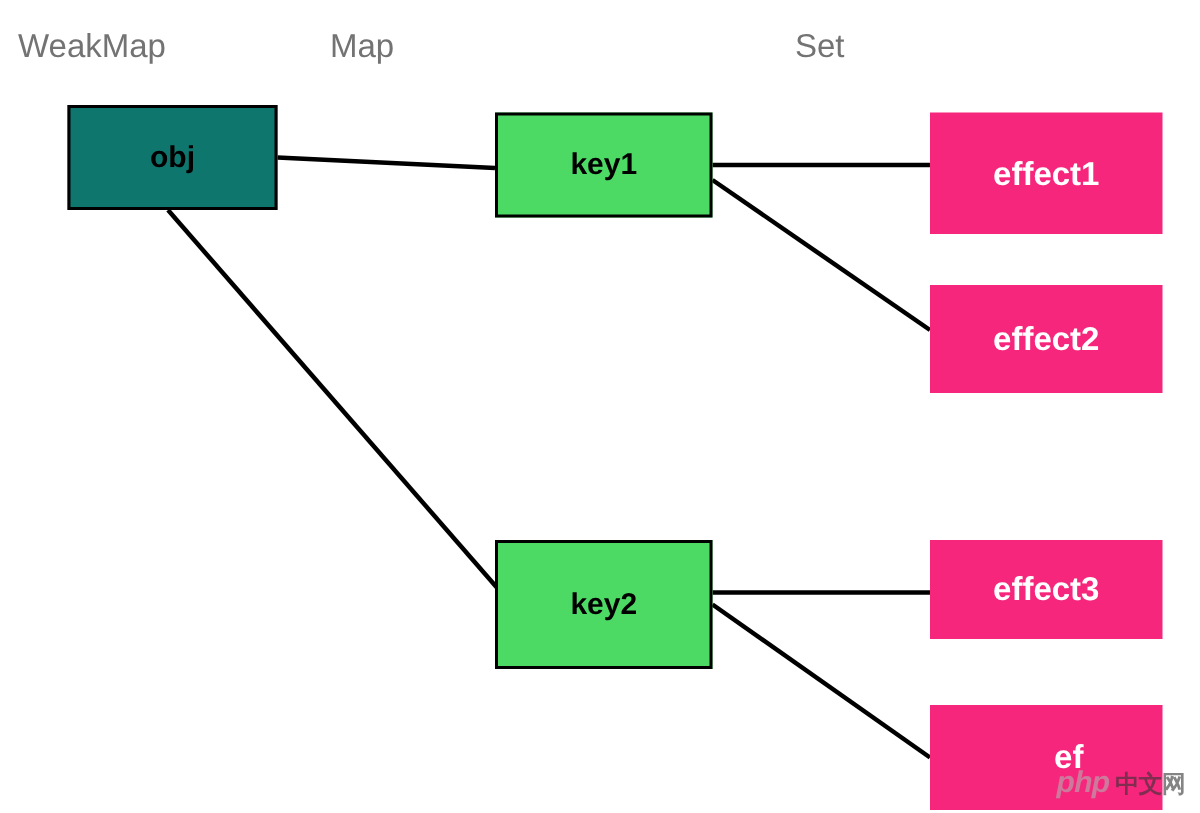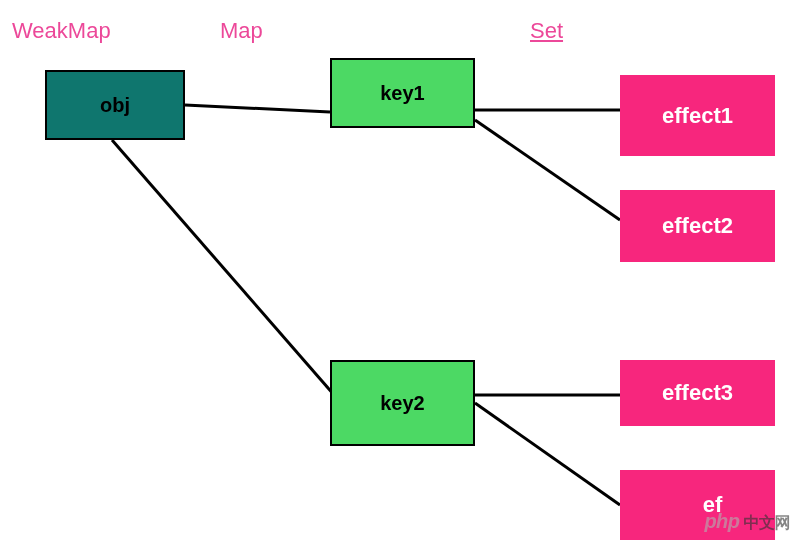--- a/index.html
+++ b/index.html
@@ -6,21 +6,21 @@
     body {
       width: 800px;
       height: 542px;
       background: #ffffff;
       font-family: -apple-system, BlinkMacSystemFont, "Helvetica Neue", Arial, sans-serif;
       position: relative;
       overflow: hidden;
     }
     .header-label {
       position: absolute;
-      color: #ec4899;
+      color: #737373;
       font-size: 22px;
       font-weight: 400;
     }
     .node {
       position: absolute;
       display: flex;
       align-items: center;
       justify-content: center;
       font-weight: 700;
       border: 2px solid #000;
@@ -67,36 +67,36 @@
       font-style: normal;
       font-size: 16px;
       color: #333;
     }
   </style>
 </head>
 <body>
 
 <div class="header-label" style="left:12px; top:18px;">WeakMap</div>
 <div class="header-label" style="left:220px; top:18px;">Map</div>
-<div class="header-label" style="left:530px; top:18px;text-decoration:underline;">Set</div>
+<div class="header-label" style="left:530px; top:18px;">Set</div>
 
 <svg class="lines">
   <line x1="185" y1="105" x2="330" y2="112" stroke="#000" stroke-width="3"></line>
   <line x1="112" y1="140" x2="335" y2="396" stroke="#000" stroke-width="3"></line>
   <line x1="475" y1="110" x2="620" y2="110" stroke="#000" stroke-width="3"></line>
   <line x1="475" y1="120" x2="620" y2="220" stroke="#000" stroke-width="3"></line>
   <line x1="475" y1="395" x2="620" y2="395" stroke="#000" stroke-width="3"></line>
   <line x1="475" y1="403" x2="620" y2="505" stroke="#000" stroke-width="3"></line>
 </svg>
 
 <div class="node node-obj" style="left:45px; top:70px; width:140px; height:70px;">
   <span>obj</span>
 </div>
 
-<div class="node node-key" style="left:330px; top:58px; width:145px; height:70px;">
+<div class="node node-key" style="left:330px; top:75px; width:145px; height:70px;">
   <span>key1</span>
 </div>
 
 <div class="node node-key" style="left:330px; top:360px; width:145px; height:86px;">
   <span>key2</span>
 </div>
 
 <div class="node node-effect" style="left:620px; top:75px; width:155px; height:81px;">
   <span>effect1</span>
 </div>

